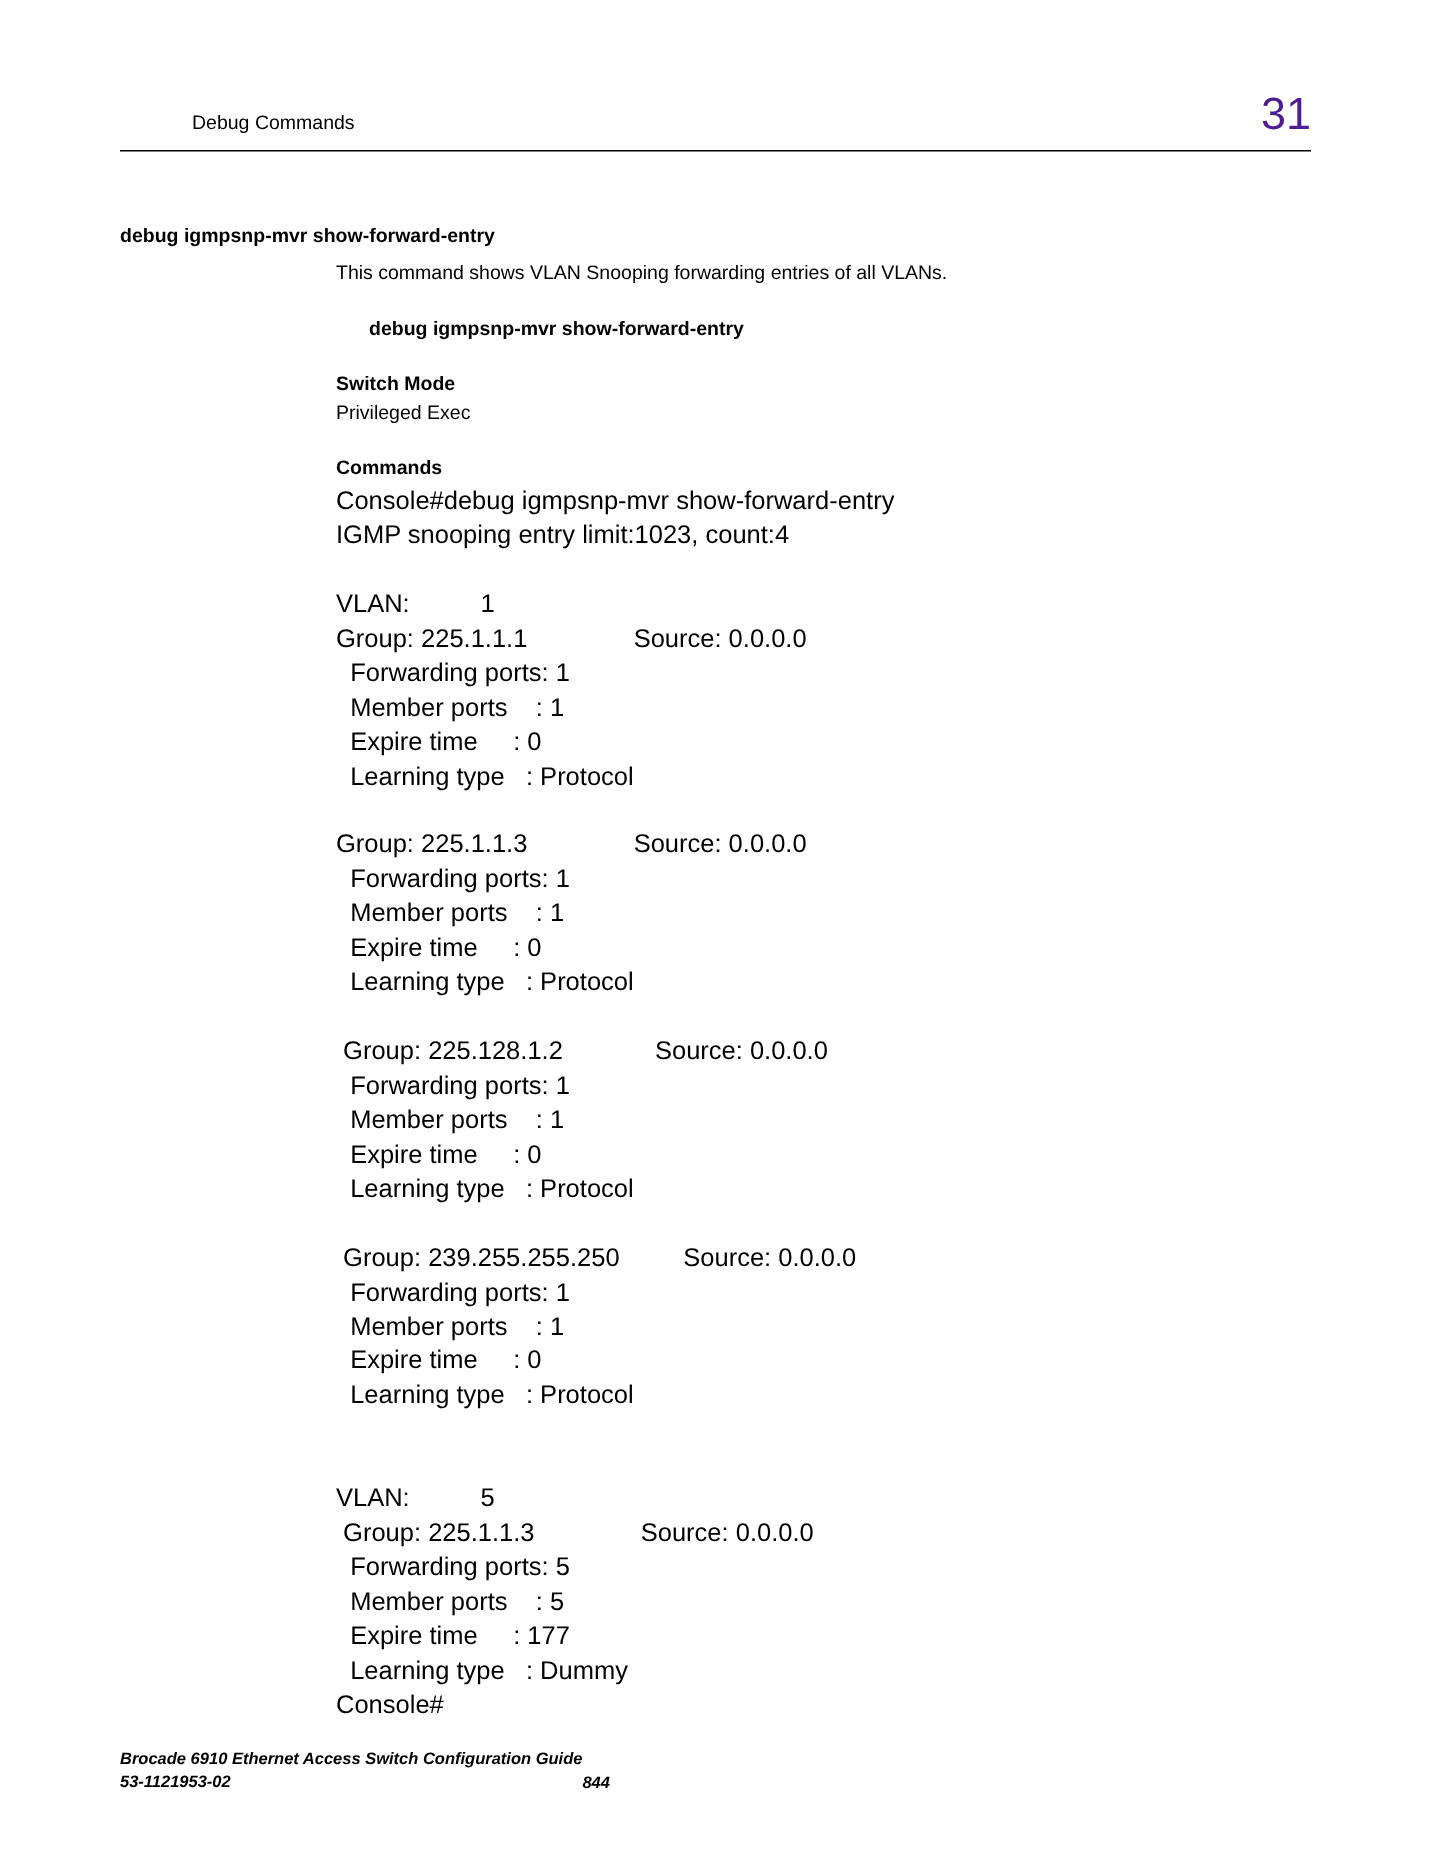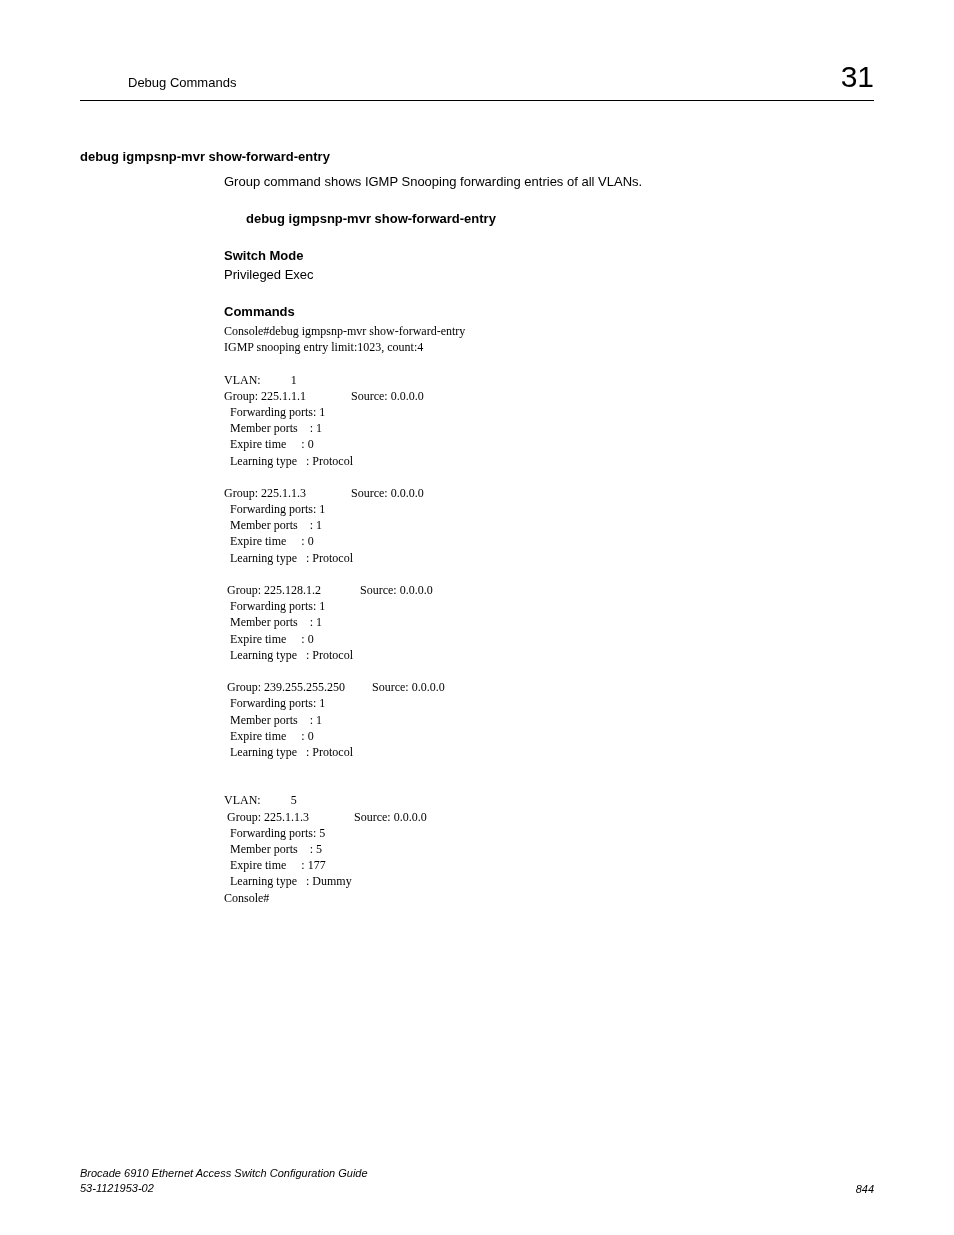--- a/index.html
+++ b/index.html
@@ -24,21 +24,21 @@
       padding-left: 48px;
     }
     .header-title {
       font-size: 13px;
       color: #000;
       text-align: center;
     }
     .chapter-number {
       font-size: 30px;
       font-weight: normal;
-      color: #000000;
+      color: #4c1d95;
     }
     .header-rule {
       border: none;
       border-top: 1px solid #000;
       margin-bottom: 48px;
     }
     .section-title {
       font-size: 13px;
       font-weight: bold;
       margin-bottom: 10px;
@@ -59,58 +59,58 @@
       font-size: 13px;
       font-weight: bold;
       margin-left: 22px;
       margin-bottom: 22px;
     }
     .mode-text {
       font-size: 13px;
       margin-bottom: 22px;
     }
     .example-code {
-      font-family: Liberation Serif, serif;
-      font-size: 12px;
+      font-family: Liberation Sans, sans-serif;
+      font-size: 17px;
       line-height: 1.35;
       white-space: pre;
       margin-bottom: 20px;
     }
     .footer {
       position: absolute;
       bottom: 40px;
       left: 80px;
       right: 80px;
       display: flex;
-      justify-content: space-between;
       align-items: flex-end;
       font-size: 11px;
       font-style: italic;
       color: #000;
+      font-weight: bold;
     }
     .footer-left {
       line-height: 1.3;
     }
     .footer-right {
       font-style: italic;
     }
   </style>
 </head>
 <body>
 
 <div class="header">
   <span class="header-title">Debug Commands</span>
   <span class="chapter-number">31</span>
 </div>
 <hr class="header-rule">
 
 <div class="section-title">debug igmpsnp-mvr show-forward-entry</div>
 
 <div class="content-block">
-  <div class="description">Group command shows IGMP Snooping forwarding entries of all VLANs.</div>
+  <div class="description">This command shows VLAN Snooping forwarding entries of all VLANs.</div>
 
   <div class="syntax-command">debug igmpsnp-mvr show-forward-entry</div>
 
   <div class="subheading">Switch Mode</div>
   <div class="mode-text">Privileged Exec</div>
 
   <div class="subheading">Commands</div>
   <div class="example-code">Console#debug igmpsnp-mvr show-forward-entry
 IGMP snooping entry limit:1023, count:4
 

